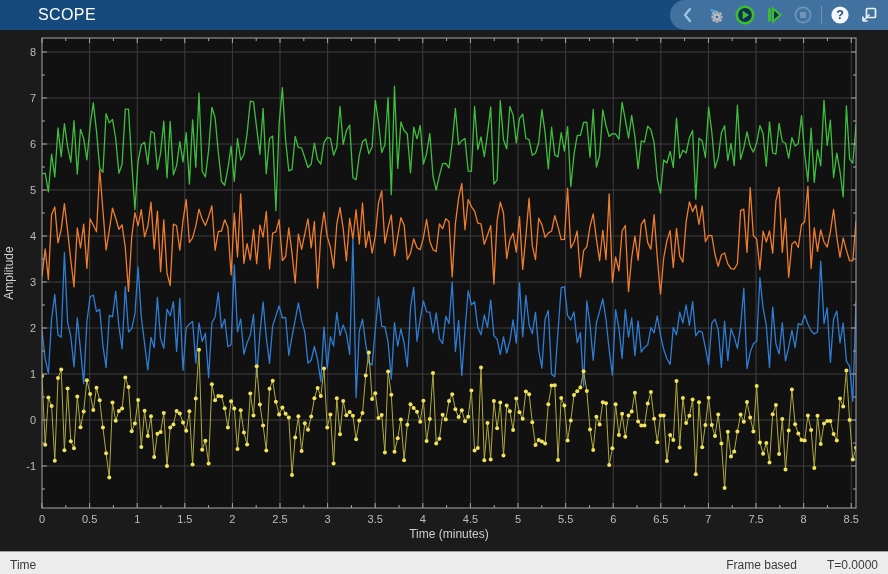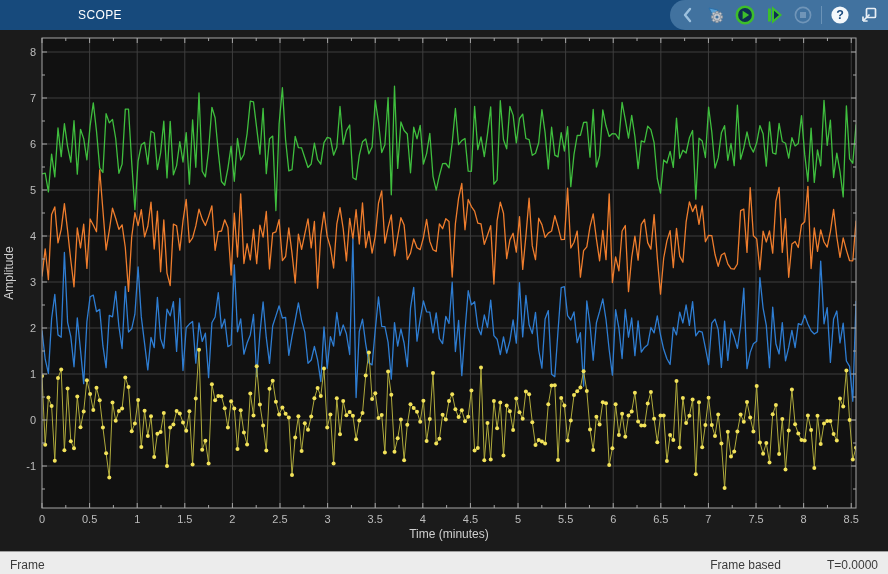--- a/index.html
+++ b/index.html
@@ -8,23 +8,22 @@
 
   .window { width:888px; height:574px; display:flex; flex-direction:column; }
 
   
   .toolbar {
     height:30px; background:#174A7C; display:flex; align-items:stretch;
     flex:0 0 30px; position:relative;
   }
   .tabs { display:flex; align-items:center; padding-left:38px; gap:45px; }
   .tab {
-    color:#FFFFFF; font-size:12px; letter-spacing:0.4px; cursor:default;
+    color:#FFFFFF; font-size:16px; letter-spacing:0.4px; cursor:default;
     line-height:30px;
-    margin-left:40px;
   }
   .toolbar-right {
     margin-left:auto; display:flex; align-items:center; height:30px;
     background:#41729F; border-radius:15px 0 0 15px;
     padding:0 8px 0 6px; gap:7px;
   }
   .tb-btn {
     width:22px; height:22px; display:flex; align-items:center; justify-content:center;
     border:none; background:transparent; padding:0; cursor:default;
   }
@@ -33,21 +32,21 @@
   
   .plot-region { flex:1 1 auto; background:#1B1B1B; position:relative; }
   svg text { font-family:"Liberation Sans", sans-serif; }
 
   
   .statusbar {
     flex:0 0 27px; background:#ECECEC; border-top:1px solid #9E9E9E;
     display:flex; align-items:center; font-size:12px; color:#3A3A3A;
     padding:0 10px;
   }
-  .statusbar .sb-right { margin-left:auto; display:flex; gap:46px; }
+  .statusbar .sb-right { margin-left:auto; display:flex; gap:30px; }
 </style>
 </head>
 <body>
 
 <div class="window">
 
   <div class="toolbar">
     <div class="tabs">
       <div class="tab">SCOPE</div>
     </div>
@@ -559,20 +558,20 @@
           <text x="36" y="118" text-anchor="end">6</text>
           <text x="36" y="72" text-anchor="end">7</text>
           <text x="36" y="26" text-anchor="end">8</text>
         </g>
         <text x="449" y="508" text-anchor="middle" fill="#CFCFCF" font-size="12">Time (minutes)</text>
         <text x="13" y="243" text-anchor="middle" fill="#CFCFCF" font-size="12" transform="rotate(-90 13 243)">Amplitude</text>
       </svg>
   </div>
 
   <div class="statusbar">
-    <span>Frame</span>
+    <span>Time</span>
     <div class="sb-right">
       <span>Frame based</span>
       <span>T=0.0000</span>
     </div>
   </div>
 
 </div>
 
 </body></html>

